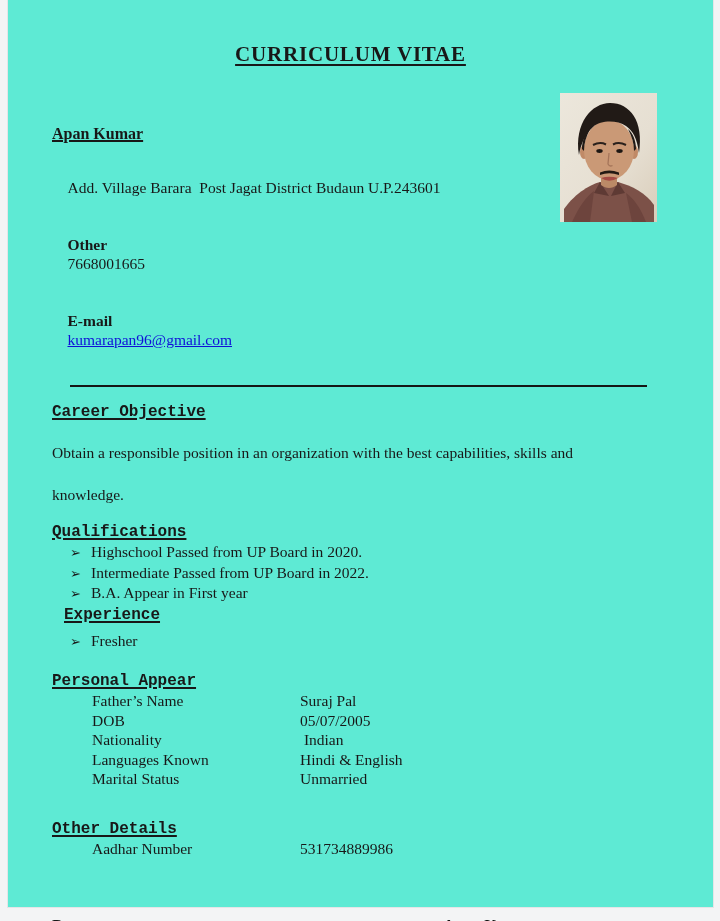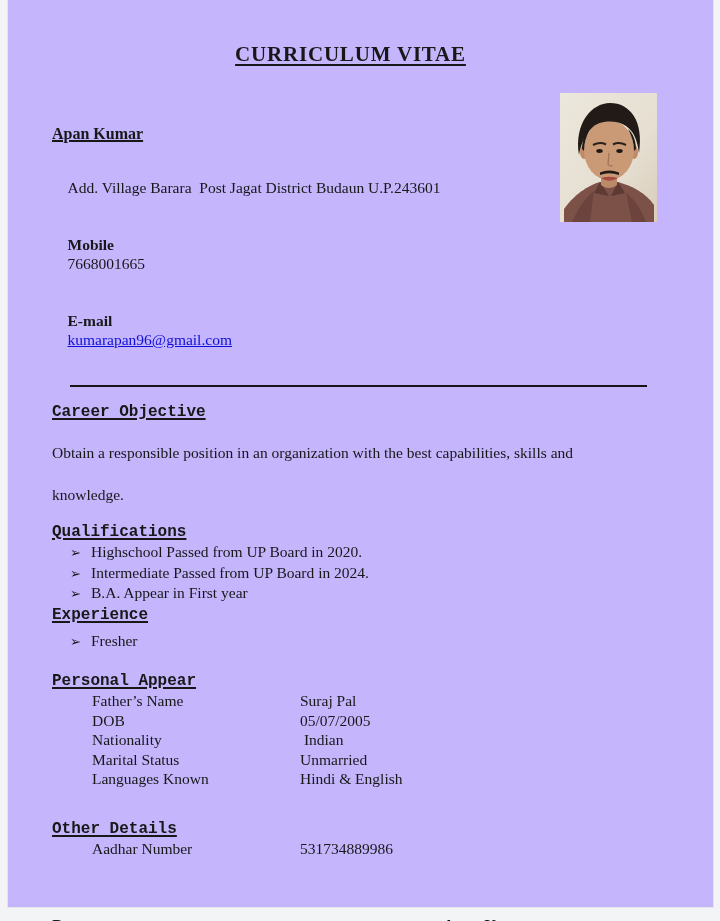--- a/index.html
+++ b/index.html
@@ -7,21 +7,21 @@
     width: 720px; height: 921px;
     background: #f3f4f5;
     position: relative;
     font-family: "Liberation Serif", serif;
     color: #181818;
     overflow: hidden;
   }
   .page {
     position: absolute; left: 8px; top: 0;
     width: 705px; height: 907px;
-    background: #c4b5fd;
+    background: #5eead4;
     box-sizing: border-box;
     padding: 42px 64px 0 44px;
     box-shadow: 0 0 0 1px #e4e5e7;
   }
   .title {
     text-align: center;
     font-size: 21px;
     font-weight: bold;
     letter-spacing: 0.8px;
     line-height: 25px;
@@ -58,21 +58,21 @@
   .section-heading {
     font-size: 16px; font-weight: bold;
     line-height: 19px;
     text-decoration: underline;
     text-decoration-thickness: 1.5px;
     text-underline-offset: 2px;
     font-family: Liberation Mono, monospace;
   }
   .mt-career { margin-top: 16px; }
   .mt-qual { margin-top: 18px; }
-  .mt-exp { margin-top: 2px; }
+  .mt-exp { margin-top: 2px; margin-left: 12px; }
   .mt-pp { margin-top: 21px; }
   .mt-od { margin-top: 31px; }
   .para-line { font-size: 15.5px; line-height: 21.5px; margin-top: 20px; }
   .bullet-item {
     font-size: 15.5px; line-height: 19.5px;
     padding-left: 18px;
   }
   .bullet-item.fresher { margin-top: 6px; }
   .bullet-glyph { display: inline-block; width: 21px; font-size: 13px; }
   .profile-row {
@@ -150,41 +150,41 @@
     </svg>
   </div>
 
   <div class="name-heading">Apan Kumar</div>
 
   <div class="contact-line address">
     <span>Add. Village Barara  Post Jagat District Budaun U.P.243601</span>
   </div>
 
   <div class="contact-line">
-    <span class="bold">Mobile</span>
+    <span class="bold">Other</span>
     <span>7668001665</span>
   </div>
 
   <div class="contact-line">
     <span class="bold">E-mail</span>
     <a class="email-link">kumarapan96@gmail.com</a>
   </div>
 
   <hr class="sep">
 
   <div class="section-heading mt-career">Career Objective</div>
   <div class="para-line">Obtain a responsible position in an organization with the best capabilities, skills and</div>
   <div class="para-line">knowledge.</div>
 
   <div class="section-heading mt-qual">Qualifications</div>
   <div class="bullet-item">
     <span class="bullet-glyph">➢</span><span>Highschool Passed from UP Board in 2020.</span>
   </div>
   <div class="bullet-item">
-    <span class="bullet-glyph">➢</span><span>Intermediate Passed from UP Board in 2024.</span>
+    <span class="bullet-glyph">➢</span><span>Intermediate Passed from UP Board in 2022.</span>
   </div>
   <div class="bullet-item">
     <span class="bullet-glyph">➢</span><span>B.A. Appear in First year</span>
   </div>
 
   <div class="section-heading mt-exp">Experience</div>
   <div class="bullet-item fresher">
     <span class="bullet-glyph">➢</span><span>Fresher</span>
   </div>
 
@@ -195,26 +195,26 @@
   </div>
   <div class="profile-row">
     <span>DOB</span>
     <span class="profile-value">05/07/2005</span>
   </div>
   <div class="profile-row">
     <span>Nationality</span>
     <span class="profile-value"> Indian</span>
   </div>
   <div class="profile-row">
+    <span>Languages Known</span>
+    <span class="profile-value">Hindi &amp; English</span>
+  </div>
+  <div class="profile-row">
     <span>Marital Status</span>
     <span class="profile-value">Unmarried</span>
-  </div>
-  <div class="profile-row">
-    <span>Languages Known</span>
-    <span class="profile-value">Hindi &amp; English</span>
   </div>
 
   <div class="section-heading mt-od">Other Details</div>
   <div class="profile-row">
     <span>Aadhar Number</span>
     <span class="profile-value">531734889986</span>
   </div>
 
   <div class="footer-row">
     <span class="date-label">Date</span>

